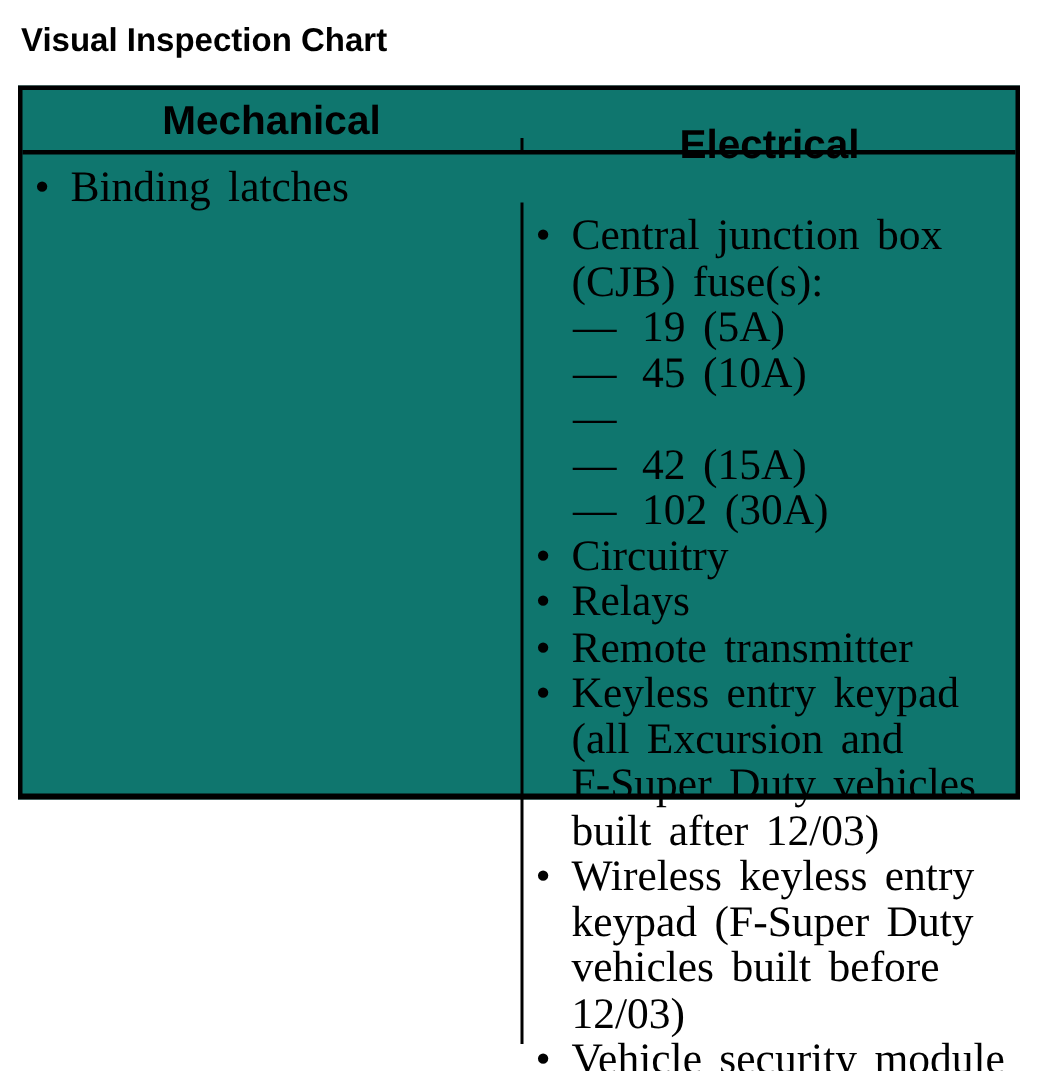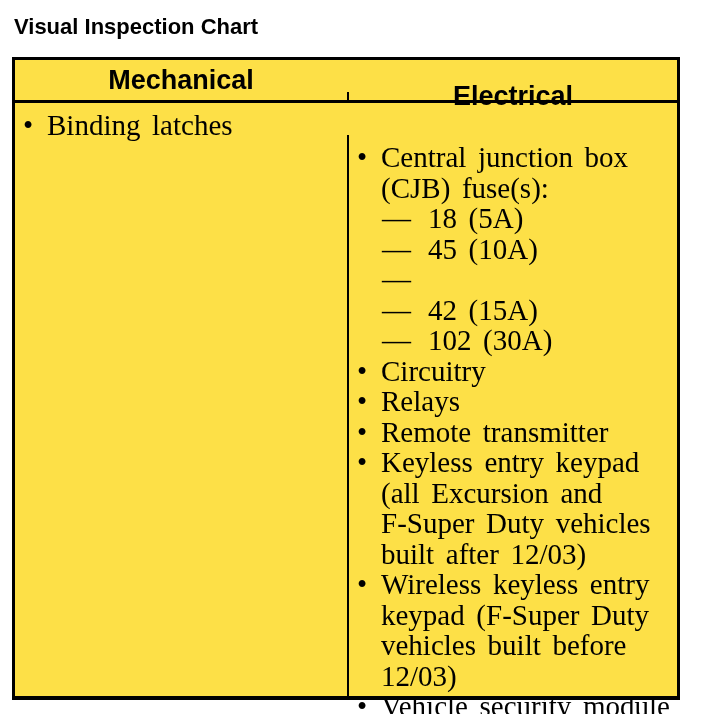--- a/index.html
+++ b/index.html
@@ -19,25 +19,25 @@
     font-weight: bold;
     font-size: 22px;
     line-height: 31px;
     white-space: nowrap;
   }
   .vtable {
     position: absolute;
     left: 12px;
     top: 57px;
     width: 668px;
-    height: 643px;
+    height: 476px;
     box-sizing: border-box;
     border: 3px solid currentColor;
     border-bottom-width: 4px;
-    background: #fde047;
+    background: #0f766e;
   }
   .header-row {
     display: flex;
     height: 43px;
     box-sizing: border-box;
     border-bottom: 3px solid currentColor;
   }
   .hcell {
     box-sizing: border-box;
     width: 332px;
@@ -92,21 +92,21 @@
           </div>
         </div>
       <div class="bcell right">
           <div class="item bullet">
             <span class="marker">•</span>
             <span class="txt">Central junction box
 (CJB) fuse(s):</span>
           </div>
           <div class="item dash">
             <span class="marker">—</span>
-            <span class="txt">18 (5A)</span>
+            <span class="txt">19 (5A)</span>
           </div>
           <div class="item dash">
             <span class="marker">—</span>
             <span class="txt">45 (10A)</span>
           </div>
           <div class="item dash">
             <span class="marker">—</span>
           </div>
           <div class="item dash">
             <span class="marker">—</span>

